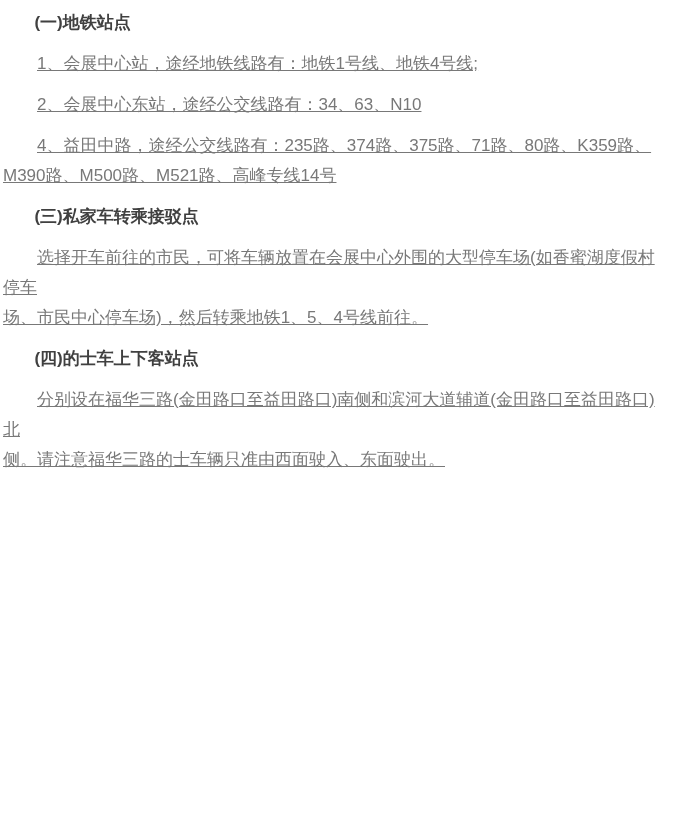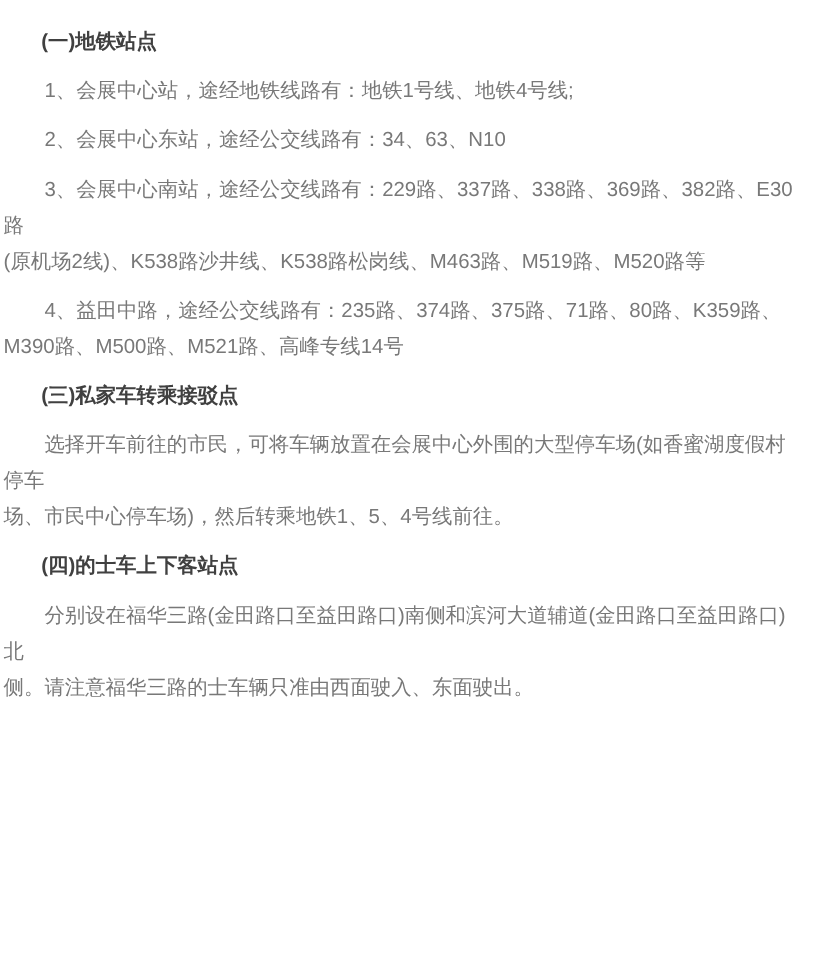--- a/index.html
+++ b/index.html
@@ -24,44 +24,43 @@
   .sec-h {
     font-size: 17px;
     font-weight: bold;
     color: #404040;
     margin: 11px 0;
     text-indent: 1.85em;
     line-height: 30px;
     white-space: pre-line;
   }
   .doc section:first-child .sec-h {
-    margin-top: 20px;
+    margin-top: 8px;
   }
   .para {
     margin: 11px 0;
     text-indent: 2em;
     line-height: 30px;
     white-space: pre-line;
     color: #787878;
+    text-decoration: underline;
   }
 </style>
 </head>
 <body>
 
 <div class="doc">
 
   <section>
     <h3 class="sec-h">(一)地铁站点</h3>
     <p class="para">1、会展中心站，途经地铁线路有：地铁1号线、地铁4号线;</p>
   </section>
 
   <section>
     <p class="para">2、会展中心东站，途经公交线路有：34、63、N10</p>
-    <p class="para">3、会展中心南站，途经公交线路有：229路、337路、338路、369路、382路、E30路
-(原机场2线)、K538路沙井线、K538路松岗线、M463路、M519路、M520路等</p>
     <p class="para">4、益田中路，途经公交线路有：235路、374路、375路、71路、80路、K359路、
 M390路、M500路、M521路、高峰专线14号</p>
   </section>
 
   <section>
     <h3 class="sec-h">(三)私家车转乘接驳点</h3>
     <p class="para">选择开车前往的市民，可将车辆放置在会展中心外围的大型停车场(如香蜜湖度假村停车
 场、市民中心停车场)，然后转乘地铁1、5、4号线前往。</p>
   </section>
 

